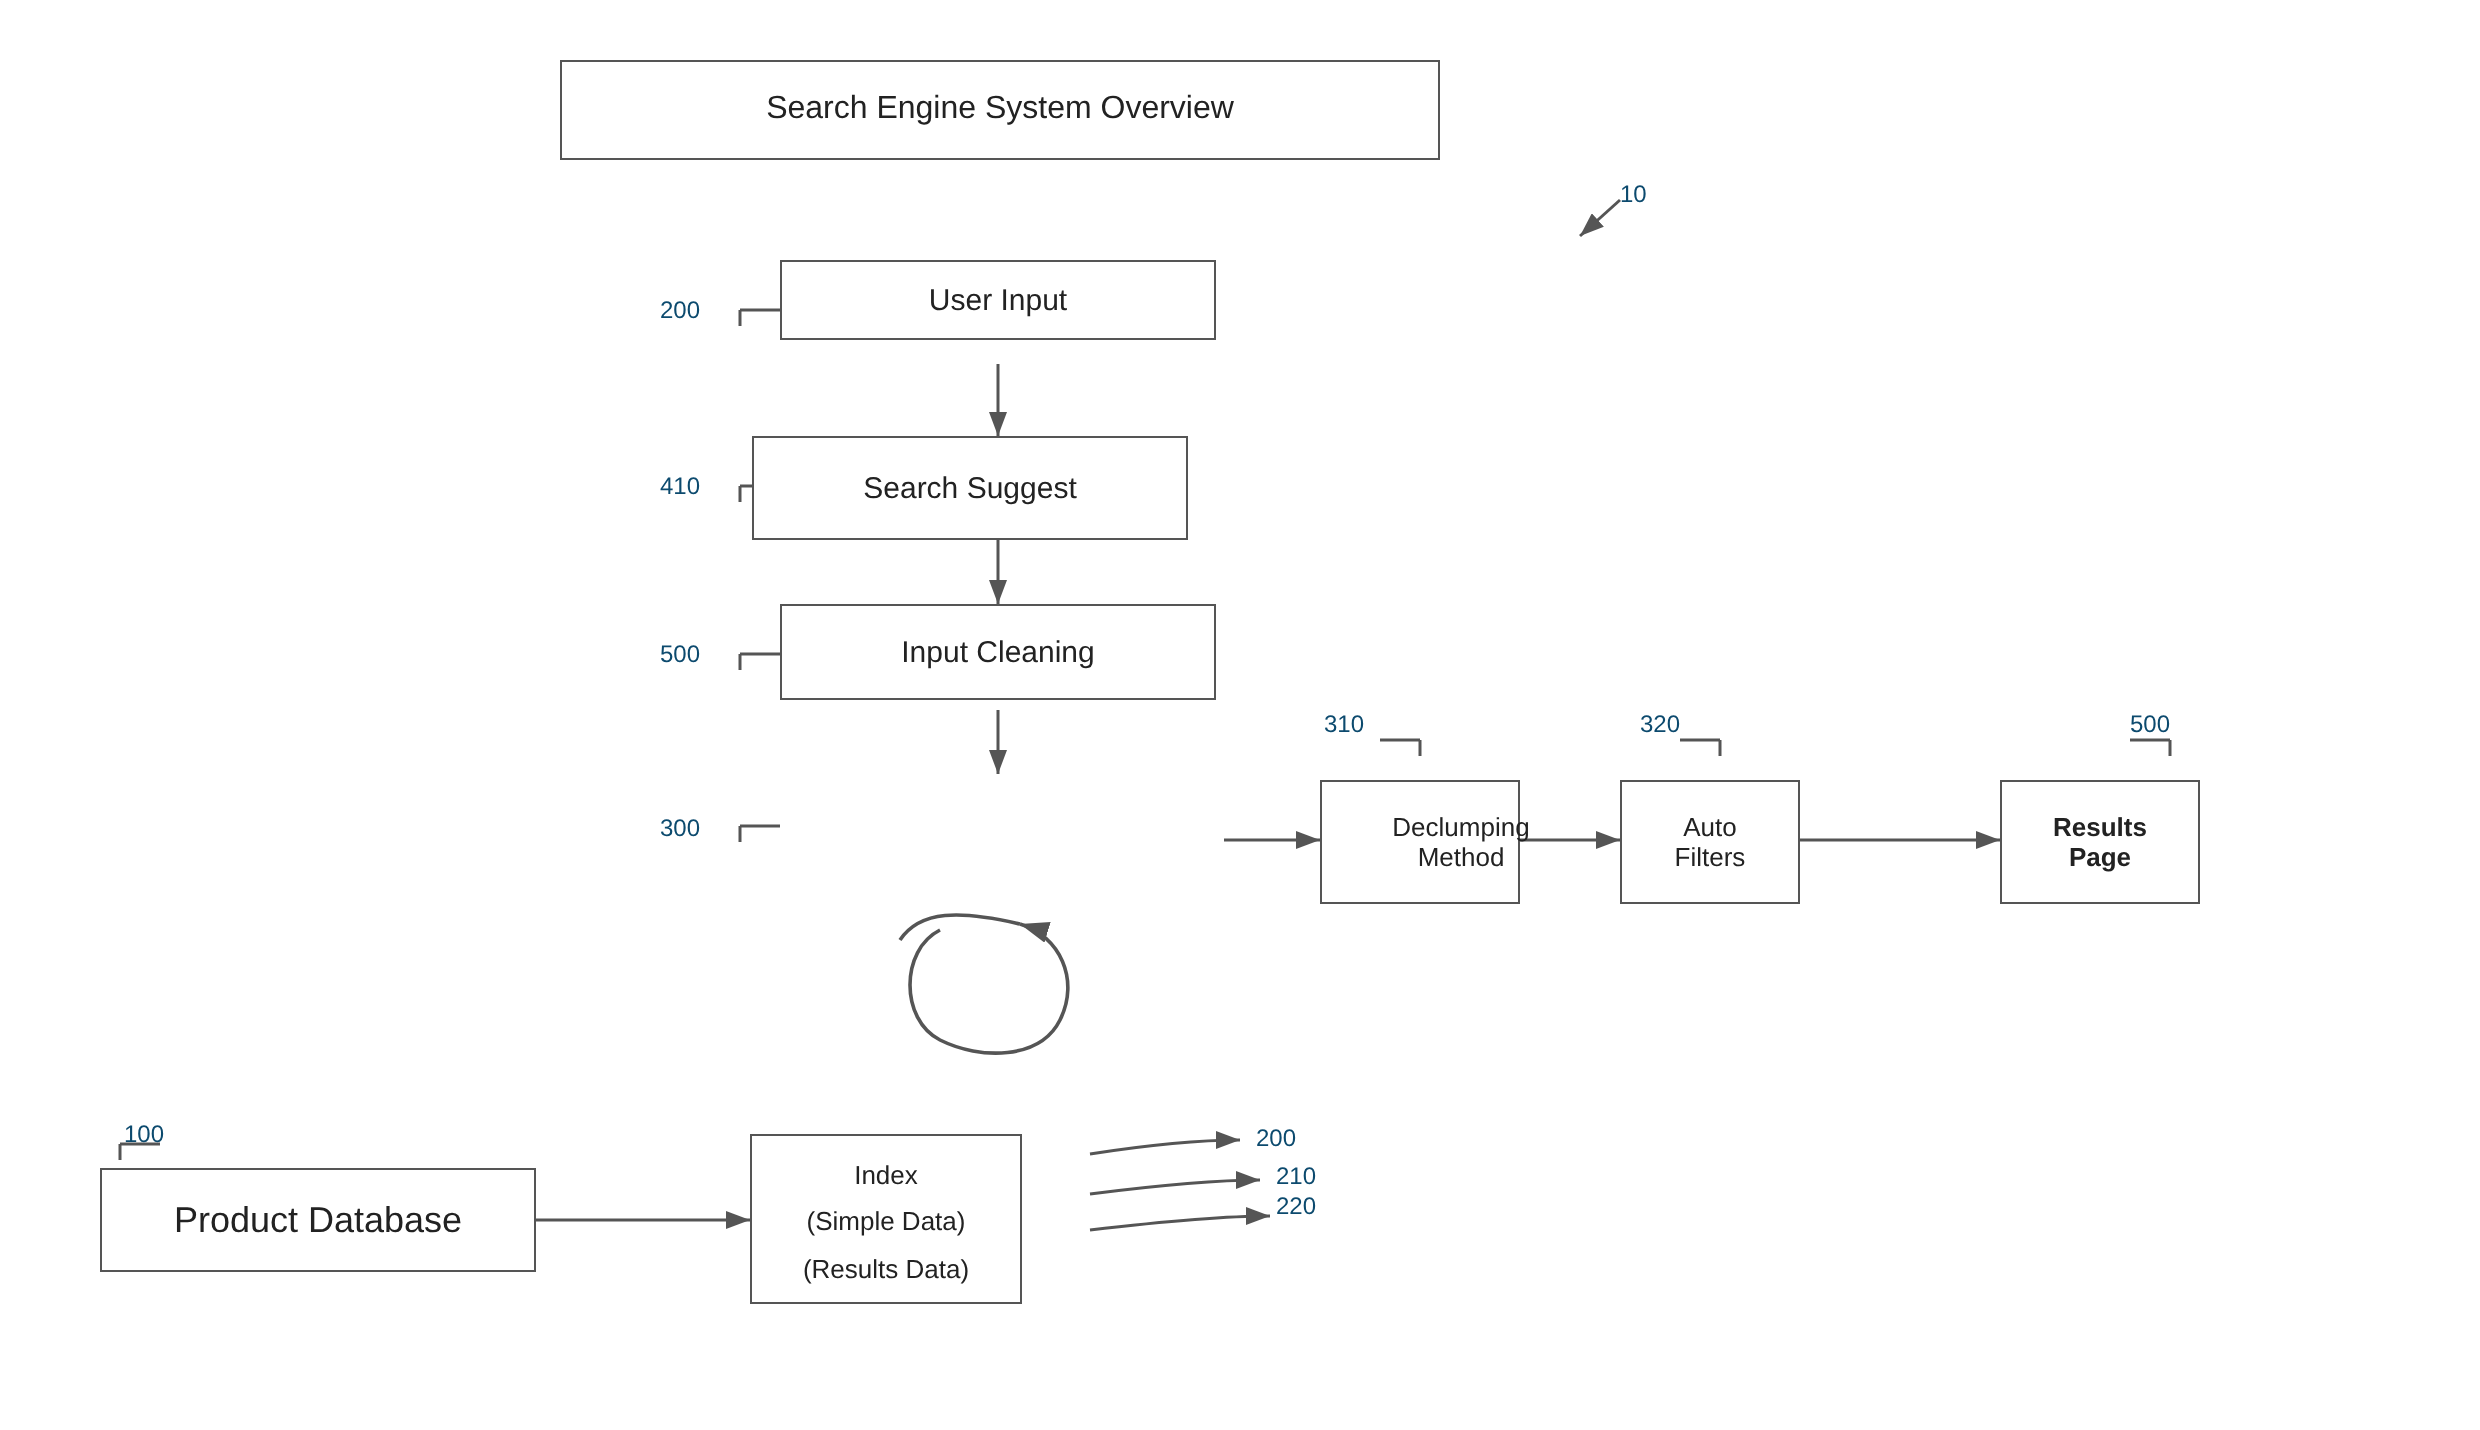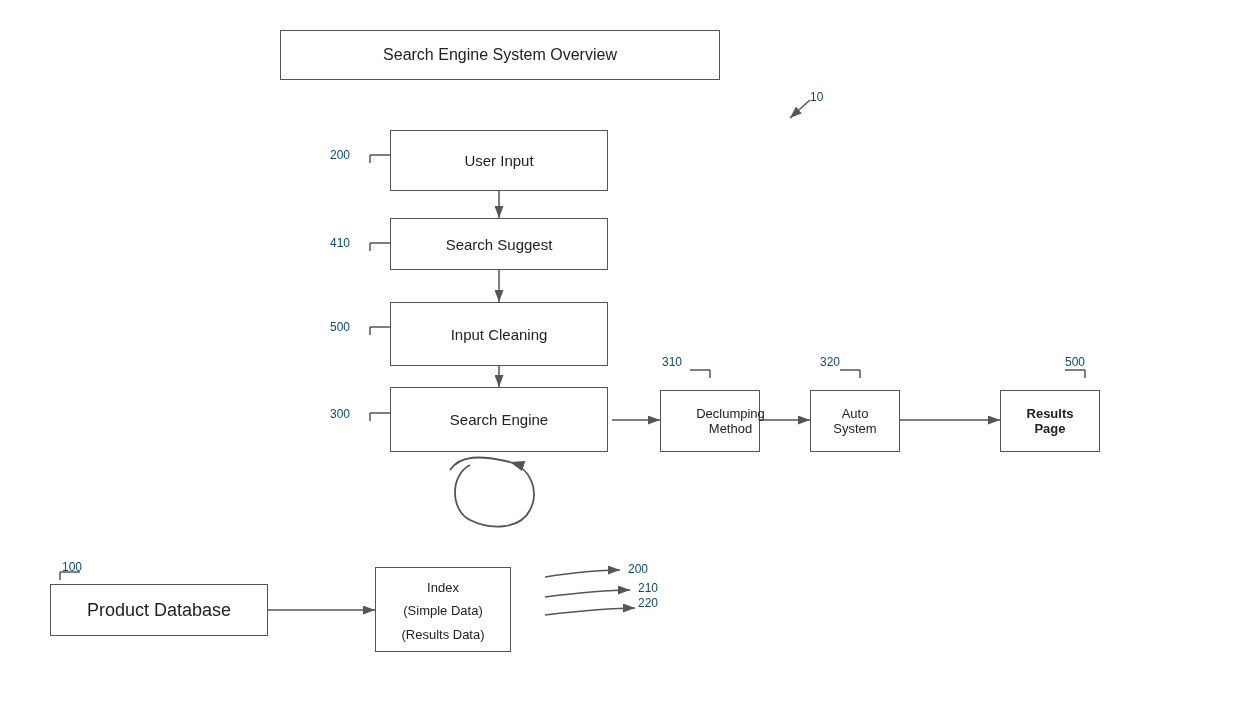--- a/index.html
+++ b/index.html
@@ -100,44 +100,41 @@
     <path d="M 470 465 C 450 475, 450 510, 470 520 C 490 530, 520 530, 530 510 C 540 490, 530 468, 510 462" stroke="#555" stroke-width="1.8" fill="none" marker-end="url(#arrowhead)"></path>
     <path d="M 510 462 C 480 455, 460 455, 450 470" stroke="#555" stroke-width="1.8" fill="none"></path>
 
     <path d="M 810 100 L 790 118" stroke="#555" stroke-width="1.5" fill="none" marker-end="url(#arrowhead)"></path>
   </svg>
 
   <div class="box" style="left:280px; top:30px; width:440px; height:50px; font-size:16px;">
     <span>Search Engine System Overview</span>
   </div>
 
-  <div class="box" style="left:390px; top:130px; width:218px; height:61px; font-size:15px;">
+  <div class="box" style="left:390px; top:130px; width:218px; height:40px; font-size:15px;">
     <span>User Input</span>
   </div>
 
-  <div class="box" style="left:390px; top:218px; width:218px; height:52px; font-size:15px;">
+  <div class="box" style="left:376px; top:218px; width:218px; height:52px; font-size:15px;">
     <span>Search Suggest</span>
   </div>
 
-  <div class="box" style="left:390px; top:302px; width:218px; height:64px; font-size:15px;">
+  <div class="box" style="left:390px; top:302px; width:218px; height:48px; font-size:15px;">
     <span>Input Cleaning</span>
   </div>
 
-  <div class="box" style="left:390px; top:387px; width:218px; height:65px; font-size:15px;">
-    <span>Search Engine</span>
-  </div>
 
   <div class="box" style="left:660px; top:390px; width:100px; height:62px; font-size:13px; text-align:center; white-space:pre-wrap;padding-left:41px;">
     <span style="white-space:pre-wrap;">Declumping
 Method</span>
   </div>
 
   <div class="box" style="left:810px; top:390px; width:90px; height:62px; font-size:13px; text-align:center; white-space:pre-wrap;">
     <span style="white-space:pre-wrap;">Auto
-System</span>
+Filters</span>
   </div>
 
   <div class="box" style="left:1000px; top:390px; width:100px; height:62px; font-size:13px; text-align:center; font-weight:bold; white-space:pre-wrap;">
     <span style="white-space:pre-wrap;">Results
 Page</span>
   </div>
 
   <div class="box" style="left:50px; top:584px; width:218px; height:52px; font-size:18px;">
     <span>Product Database</span>
   </div>

